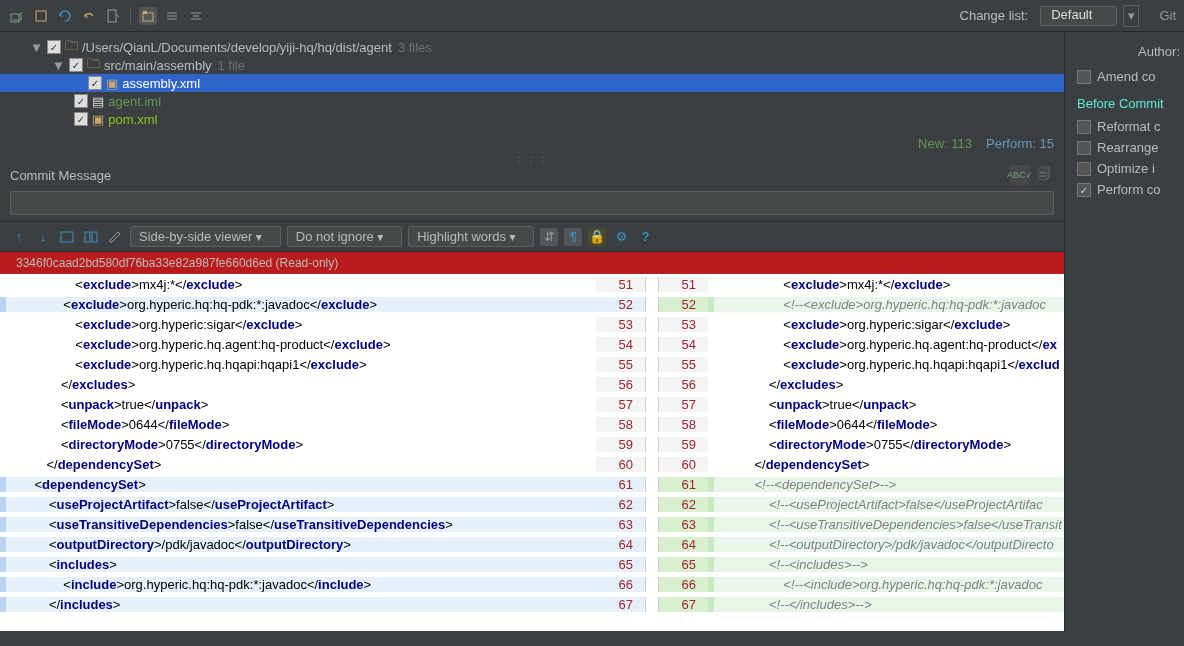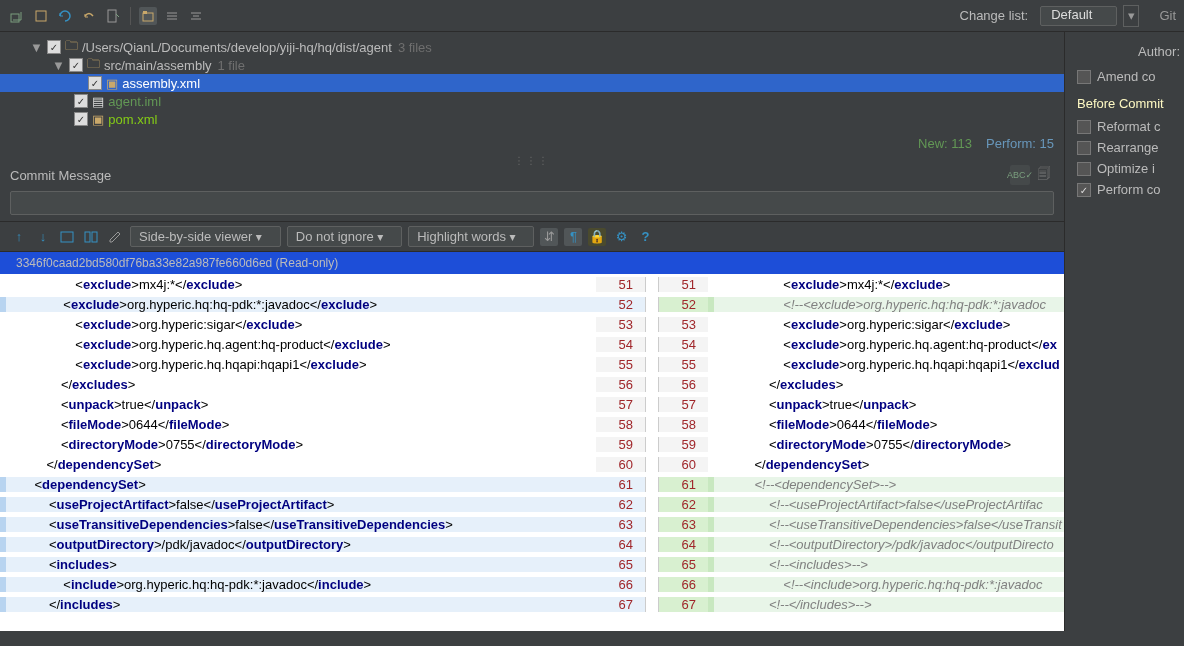--- a/index.html
+++ b/index.html
@@ -48,21 +48,21 @@
 .details-hdr { padding: 4px 10px; color: #bbb; }
 .details-hdr::before { content: "▴ "; color: #999; }
 
 .diff-toolbar { display: flex; align-items: center; gap: 6px; padding: 4px 10px; border-top: 1px solid #2b2b2b; border-bottom: 1px solid #2b2b2b; }
 .diff-combo { background: #45494a; border: 1px solid #5e6060; padding: 2px 18px 2px 8px; color: #bbb; border-radius: 2px; font-size: 12px; }
 .arrow-up { color: #3592c4; }
 .arrow-down { color: #3592c4; }
 .help-icon { color: #3592c4; font-weight: bold; }
 .lock-ico { background:#4a4a2e; padding:2px 4px; border-radius:2px; }
 
-.diff-titles { display: flex; background: #1d4ed8; height: 22px; align-items: center; }
+.diff-titles { display: flex; background: #b91c1c; height: 22px; align-items: center; }
 .diff-title-l { width: 596px; padding-left: 16px; color: #bbb; font-size: 12px; }
 .diff-title-m { width: 100px; }
 .diff-title-r { flex: 1; padding-left: 14px; color: #bbb; font-size: 12px; margin-top: 32px; }
 
 .diff-body { background: #fff; color: #000; font-family: Menlo, Consolas, monospace; font-size: 13px; height: 357px; overflow: hidden; position: relative; }
 .diff-line { display: flex; height: 20px; align-items: center; }
 .code-l { width: 596px; white-space: pre; padding-left: 32px; position: relative; }
 .gutter-l { width: 50px; text-align: right; padding-right: 12px; color: #a0262a; background: #f4f4f4; border-right: 1px solid #ccc; }
 .gutter-r { width: 50px; text-align: right; padding-right: 12px; color: #a0262a; background: #f4f4f4; border-left: 1px solid #ccc; }
 .gap { width: 12px; background: #f4f4f4; }
@@ -72,21 +72,21 @@
 .hl-mod-g { background: #d8f0d0; }
 .line-stripe { position:absolute; left:0; top:0; bottom:0; width:6px; }
 .stripe-blue { background:#b8d4f0; }
 .stripe-green { background:#c8e8c0; }
 .tag { color: #000080; font-weight: bold; }
 .cmt { color: #808080; font-style: italic; }
 
 .right-panel .lbl { color: #bbb; font-size: 13px; display: block; margin-bottom: 10px; text-align: right; }
 .right-panel .chk-row { display: flex; align-items: flex-end; margin-bottom: 6px; gap: 6px; white-space: nowrap; }
 .right-panel .chkbox { width: 14px; height: 14px; background: #555; border: 1px solid #777; display: inline-flex; align-items:center; justify-content:center; font-size:10px; color:#ddd; }
-.section-hdr { color: #fef9c3; margin: 12px 0 8px 0; font-size: 13px; }
+.section-hdr { color: #5eead4; margin: 12px 0 8px 0; font-size: 13px; }
 </style>
 </head>
 <body>
 
 <div class="toolbar">
   <span class="tb-icon">
       <svg viewBox="0 0 16 16">
         <rect x="2" y="6" width="8" height="8" fill="none" stroke="#7a9e7e"></rect>
         <path d="M12 4 L12 12 L4 12" fill="none" stroke="#7a9e7e"></path>
       </svg>

